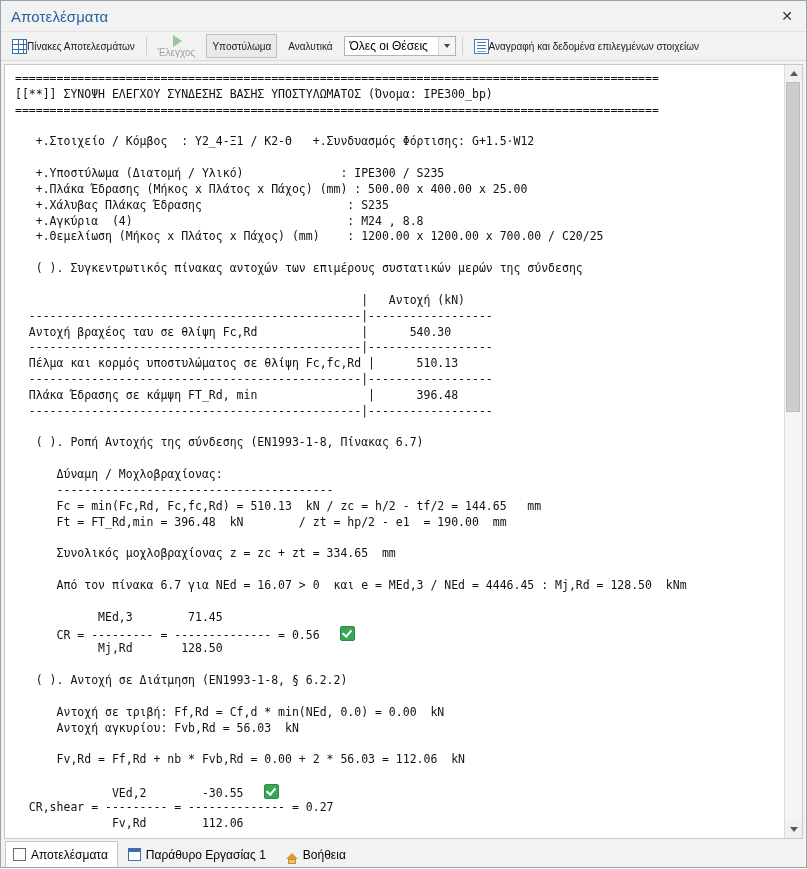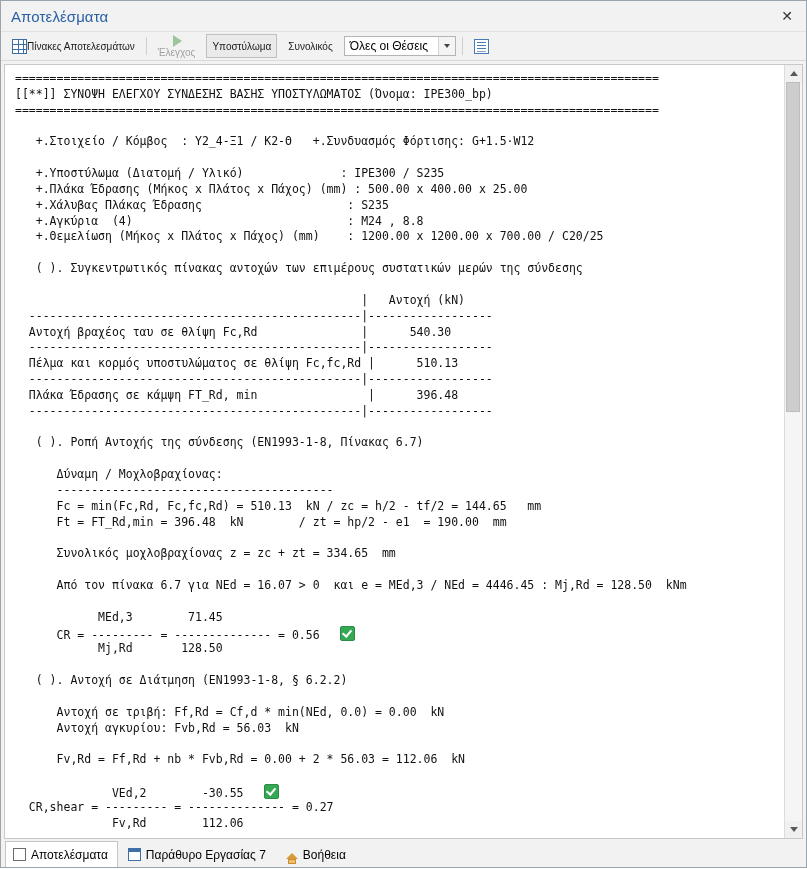--- a/index.html
+++ b/index.html
@@ -321,31 +321,32 @@
     </div>
     <div class="tb-sep"></div>
     <div class="tb-item disabled">
       <span class="ico-play"></span>
       <span>Έλεγχος</span>
     </div>
     <div class="tb-item boxed">
       <span>Υποστύλωμα</span>
     </div>
     <div class="tb-item">
-      <span>Συνολικός</span>
+      <span>Αναλυτικά</span>
     </div>
     <div class="select-box">
       <span>Όλες οι Θέσεις</span>
       <span class="select-arrow">
           <span class="caret"></span>
         </span>
     </div>
     <div class="tb-sep"></div>
     <div class="tb-item">
       <span class="tb-icon ico-report"></span>
+      <span>Αναγραφή και δεδομένα επιλεγμένων στοιχείων</span>
     </div>
   </div>
 
   <div class="content-wrap">
     <div class="report" id="report-body"><div class="line">=============================================================================================</div><div class="line">[[**]] ΣΥΝΟΨΗ ΕΛΕΓΧΟΥ ΣΥΝΔΕΣΗΣ ΒΑΣΗΣ ΥΠΟΣΤΥΛΩΜΑΤΟΣ (Όνομα: IPE300_bp)</div><div class="line">=============================================================================================</div><div class="line"></div><div class="line">   +.Στοιχείο / Κόμβος  : Y2_4-Ξ1 / K2-Θ   +.Συνδυασμός Φόρτισης: G+1.5·W12</div><div class="line"></div><div class="line">   +.Υποστύλωμα (Διατομή / Υλικό)              : IPE300 / S235</div><div class="line">   +.Πλάκα Έδρασης (Μήκος x Πλάτος x Πάχος) (mm) : 500.00 x 400.00 x 25.00</div><div class="line">   +.Χάλυβας Πλάκας Έδρασης                     : S235</div><div class="line">   +.Αγκύρια  (4)                               : M24 , 8.8</div><div class="line">   +.Θεμελίωση (Μήκος x Πλάτος x Πάχος) (mm)    : 1200.00 x 1200.00 x 700.00 / C20/25</div><div class="line"></div><div class="line">   ( ). Συγκεντρωτικός πίνακας αντοχών των επιμέρους συστατικών μερών της σύνδεσης</div><div class="line"></div><div class="line">                                                  |   Αντοχή (kN)</div><div class="line">  ------------------------------------------------|------------------</div><div class="line">  Αντοχή βραχέος ταυ σε θλίψη Fc,Rd               |      540.30</div><div class="line">  ------------------------------------------------|------------------</div><div class="line">  Πέλμα και κορμός υποστυλώματος σε θλίψη Fc,fc,Rd |      510.13</div><div class="line">  ------------------------------------------------|------------------</div><div class="line">  Πλάκα Έδρασης σε κάμψη FT_Rd, min                |      396.48</div><div class="line">  ------------------------------------------------|------------------</div><div class="line"></div><div class="line">   ( ). Ροπή Αντοχής της σύνδεσης (EN1993-1-8, Πίνακας 6.7)</div><div class="line"></div><div class="line">      Δύναμη / Μοχλοβραχίονας:</div><div class="line">      ----------------------------------------</div><div class="line">      Fc = min(Fc,Rd, Fc,fc,Rd) = 510.13  kN / zc = h/2 - tf/2 = 144.65   mm</div><div class="line">      Ft = FT_Rd,min = 396.48  kN        / zt = hp/2 - e1  = 190.00  mm</div><div class="line"></div><div class="line">      Συνολικός μοχλοβραχίονας z = zc + zt = 334.65  mm</div><div class="line"></div><div class="line">      Από τον πίνακα 6.7 για NEd = 16.07 &gt; 0  και e = MEd,3 / NEd = 4446.45 : Mj,Rd = 128.50  kNm</div><div class="line"></div><div class="line">            MEd,3        71.45</div><div class="line badge-line">      CR = --------- = -------------- = 0.56   <span class="ok-badge"></span></div><div class="line">            Mj,Rd       128.50</div><div class="line"></div><div class="line">   ( ). Αντοχή σε Διάτμηση (EN1993-1-8, § 6.2.2)</div><div class="line"></div><div class="line">      Αντοχή σε τριβή: Ff,Rd = Cf,d * min(NEd, 0.0) = 0.00  kN</div><div class="line">      Αντοχή αγκυρίου: Fvb,Rd = 56.03  kN</div><div class="line"></div><div class="line">      Fv,Rd = Ff,Rd + nb * Fvb,Rd = 0.00 + 2 * 56.03 = 112.06  kN</div><div class="line"></div><div class="line badge-line">              VEd,2        -30.55   <span class="ok-badge"></span></div><div class="line">  CR,shear = --------- = -------------- = 0.27</div><div class="line">              Fv,Rd        112.06</div></div>
     <div class="vscroll">
       <div class="sb-btn">
           <span class="arr-up"></span>
         </div>
       <div class="sb-track">
@@ -357,21 +358,21 @@
     </div>
   </div>
 
   <div class="statusbar" id="statusbar">
       <div class="stab active">
         <span class="stab-ico ico-doc"></span>
         <span>Αποτελέσματα</span>
       </div>
       <div class="stab">
         <span class="stab-ico ico-win"></span>
-        <span>Παράθυρο Εργασίας 7</span>
+        <span>Παράθυρο Εργασίας 1</span>
       </div>
       <div class="stab">
         <span class="ico-home"></span>
         <span>Βοήθεια</span>
       </div>
     </div>
 
 </div>
 
 </body></html>

